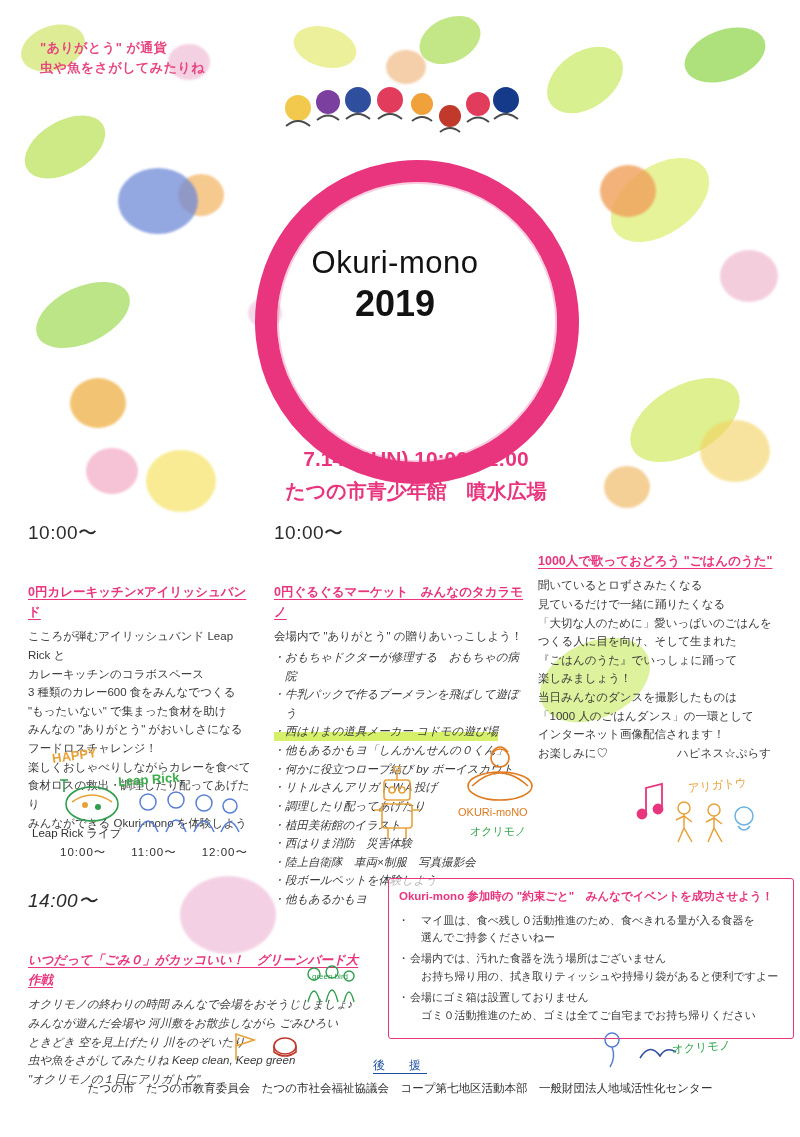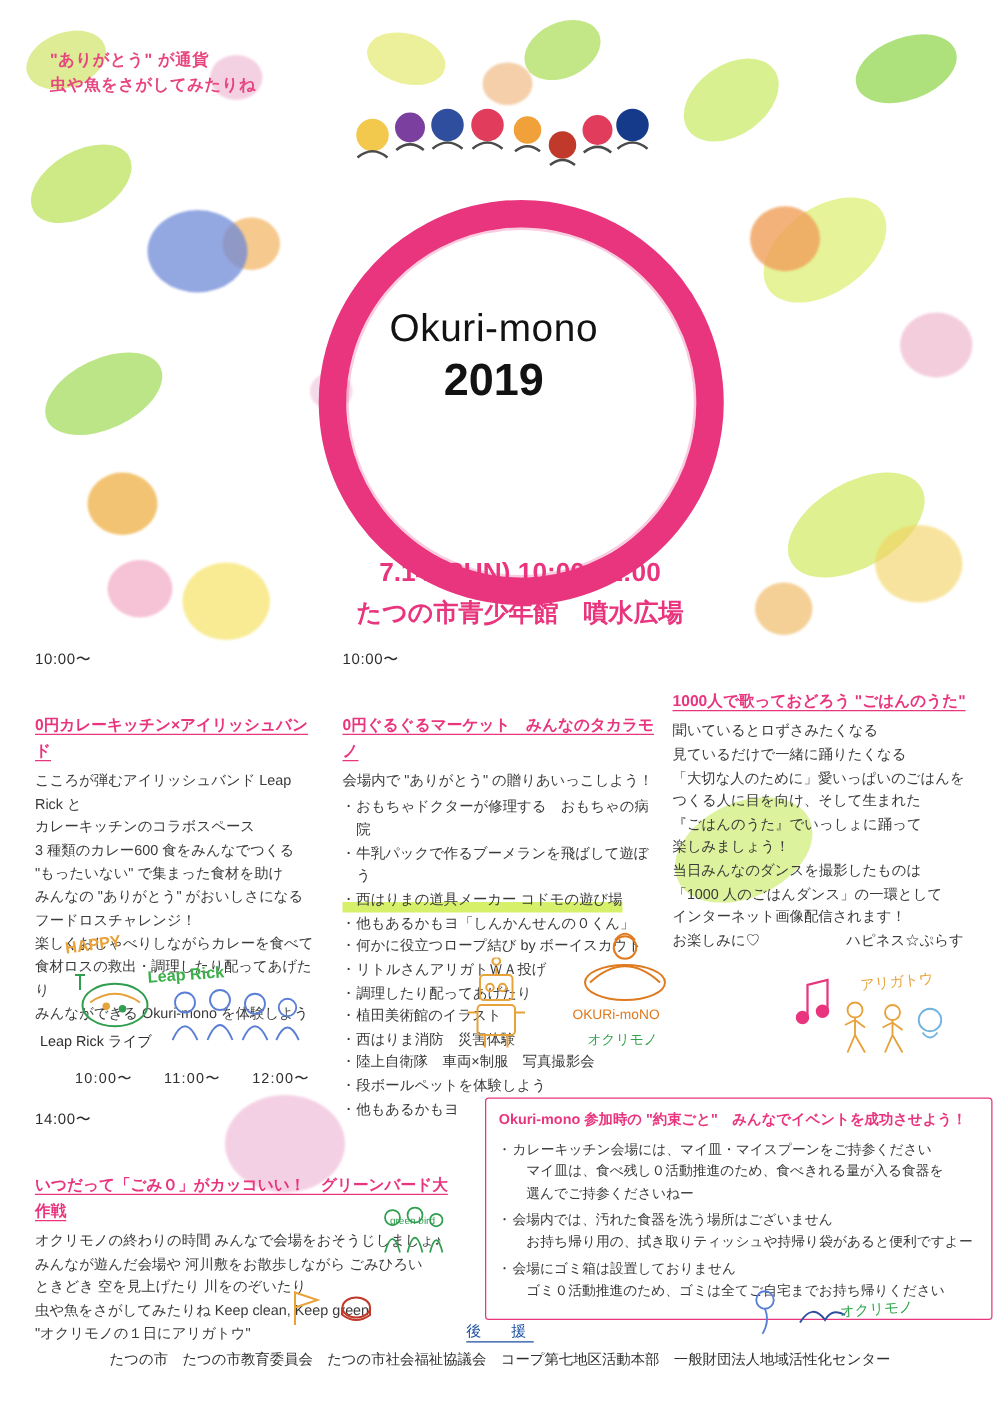--- a/index.html
+++ b/index.html
@@ -35,35 +35,35 @@
     color:#e8357e;font-size:21px;font-weight:bold;line-height:1.55;
   }
   .event-where{font-size:20px;}
 
   
   .people{position:absolute;left:262px;top:86px;width:268px;height:80px;}
 
   
   .col{position:absolute;font-size:11.5px;line-height:1.62;color:#3a3a3a;}
   .time{
-    font-size:12px;color:#2c2c2c;margin-bottom:6px;letter-spacing:.5px;
+    font-size:19px;color:#2c2c2c;margin-bottom:6px;letter-spacing:.5px;
   }
   .prog-title{
     color:#e8357e;font-size:12.5px;font-weight:bold;margin-bottom:5px;
     text-decoration:underline;text-underline-offset:3px;margin-top:33px;
   }
   .body-line{white-space:pre-wrap;}
-  ul.items{margin:0;padding:0;list-style:none;}
+  ul.items{margin:0;padding:0;list-style:none;font-style:italic;}
   ul.items li{position:relative;padding-left:11px;}
   ul.items li:before{content:"・";position:absolute;left:-1px;top:0;}
 
   .col1{left:28px;top:518px;width:230px;}
   .col2{left:274px;top:518px;width:250px;}
   .col3{left:538px;top:518px;width:238px;}
-  .col4{left:28px;top:886px;width:340px;}
+  .col4{left:28px;top:886px;width:340px;font-style:italic;}
 
   
   .promise{
     position:absolute;left:388px;top:878px;width:384px;
     border:1.5px solid #e8357e;border-radius:3px;padding:8px 10px 10px 10px;
     font-size:11px;line-height:1.62;color:#3a3a3a;background:rgba(255,255,255,.6);
   }
   .promise-head{
     color:#e8357e;font-weight:bold;font-size:11.5px;margin-bottom:6px;
   }
@@ -87,21 +87,21 @@
   .doodle{position:absolute;pointer-events:none;}
   .happy{
     position:absolute;left:52px;top:748px;color:#e8a23a;font-size:13px;font-weight:bold;
     transform:rotate(-8deg);
   }
   .leaprick{
     position:absolute;left:118px;top:772px;color:#3bb04a;font-size:13px;font-weight:bold;
     transform:rotate(-4deg);
   }
   .leaprick-cap{position:absolute;left:32px;top:826px;font-size:11.5px;color:#2f2f2f;}
-  .times-row{position:absolute;left:60px;top:845px;font-size:11.5px;color:#2f2f2f;letter-spacing:1px;margin-top:10px;}
+  .times-row{position:absolute;left:60px;top:845px;font-size:11.5px;color:#2f2f2f;letter-spacing:1px;}
   .okurimono-doodle{position:absolute;left:458px;top:806px;font-size:11px;color:#e07a1f;}
   .okurimono-doodle2{position:absolute;left:470px;top:824px;font-size:11px;color:#2fa44a;}
   .arigatou{position:absolute;left:688px;top:778px;font-size:11.5px;color:#e8a23a;transform:rotate(-6deg);}
   .okurimono-foot{position:absolute;left:672px;top:1040px;font-size:11.5px;color:#2fa44a;transform:rotate(-4deg);}
   .greenbird{position:absolute;left:300px;top:972px;width:60px;text-align:center;font-size:8px;color:#2f9e4f;}
 </style>
 </head>
 <body>
 
 <div>
@@ -318,21 +318,20 @@
     <circle cx="49" cy="14" r="5"></circle>
       <path d="M44 40 q5 -20 10 0"></path>
   </g>
 </svg>
 <div class="greenbird">green bird</div>
 
 <div class="promise">
   <div class="promise-head">Okuri-mono 参加時の "約束ごと"　みんなでイベントを成功させよう！</div>
   <ul>
     <li>
-      <span>カレーキッチン会場には、マイ皿・マイスプーンをご持参ください</span>
       <span class="sub">マイ皿は、食べ残し０活動推進のため、食べきれる量が入る食器を</span>
       <span class="sub">選んでご持参くださいねー</span>
     </li>
     <li>
       <span>会場内では、汚れた食器を洗う場所はございません</span>
       <span class="sub">お持ち帰り用の、拭き取りティッシュや持帰り袋があると便利ですよー</span>
     </li>
     <li>
       <span>会場にゴミ箱は設置しておりません</span>
       <span class="sub">ゴミ０活動推進のため、ゴミは全てご自宅までお持ち帰りください</span>

